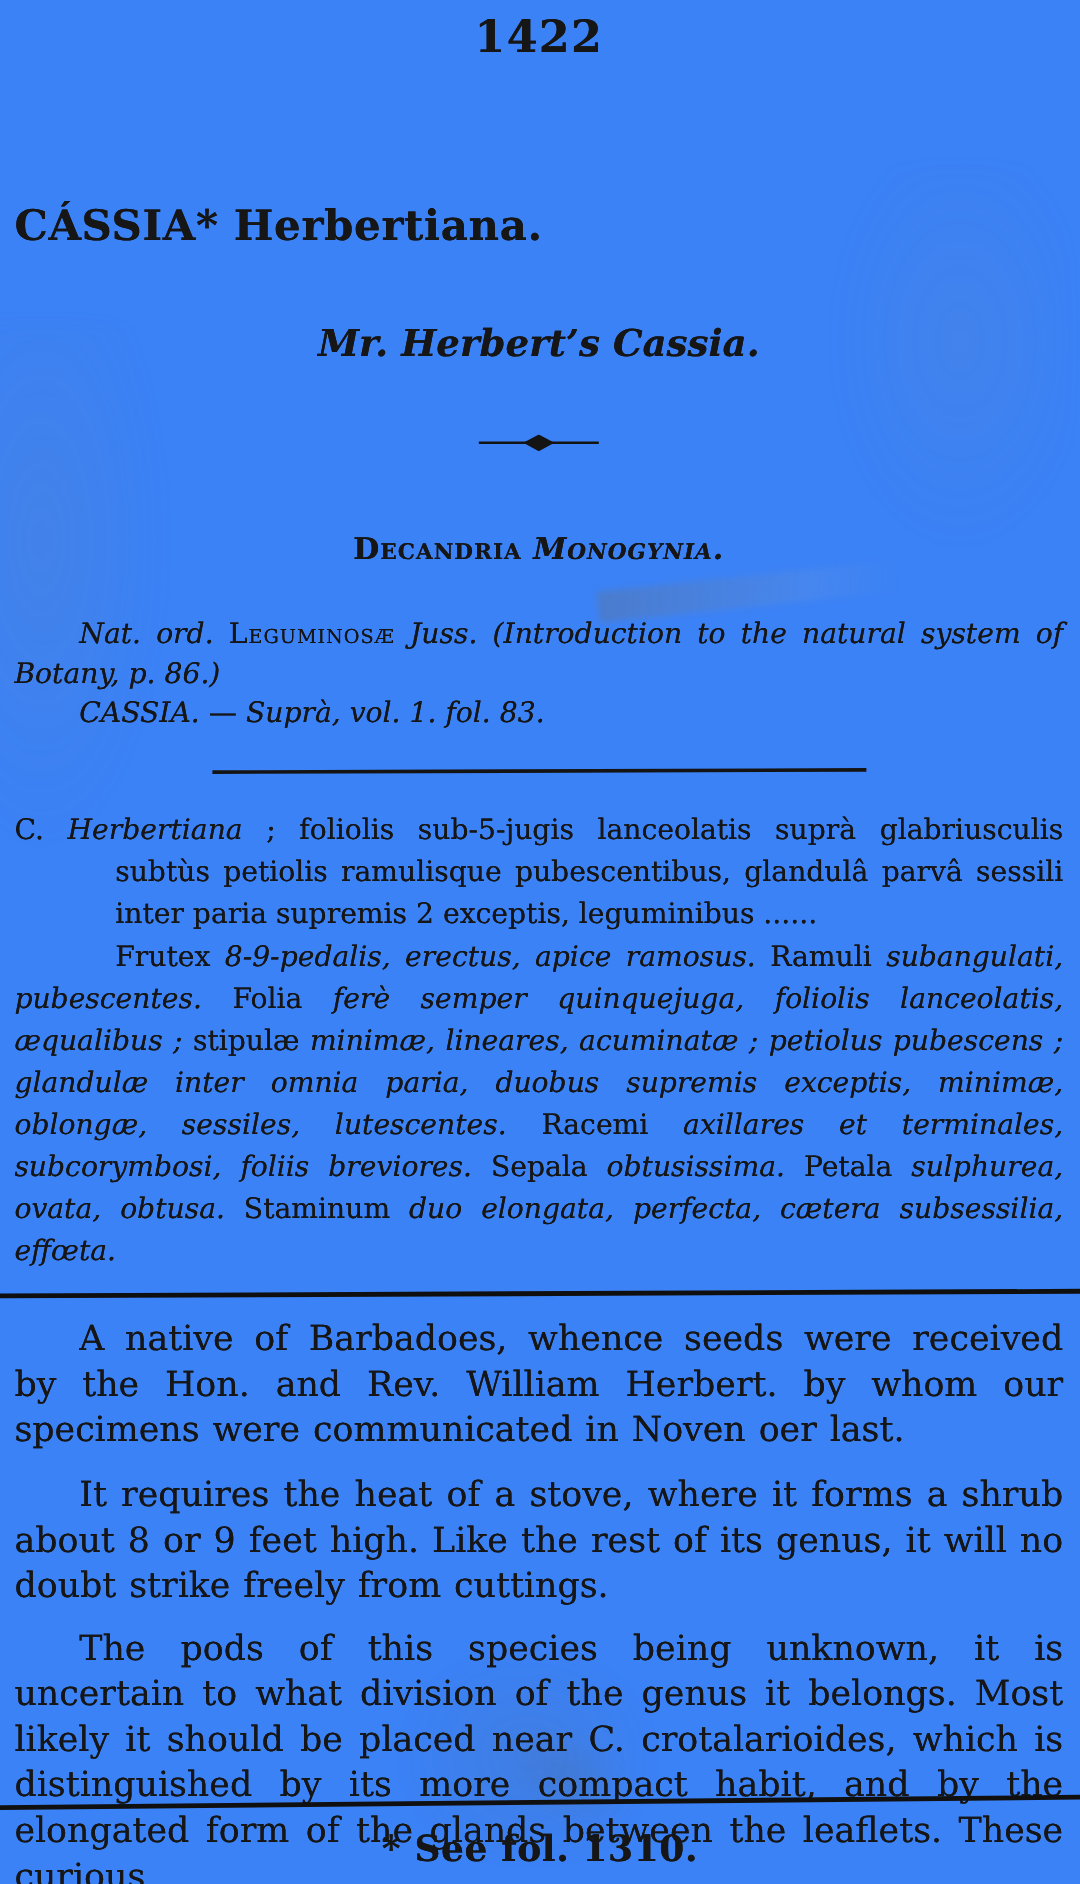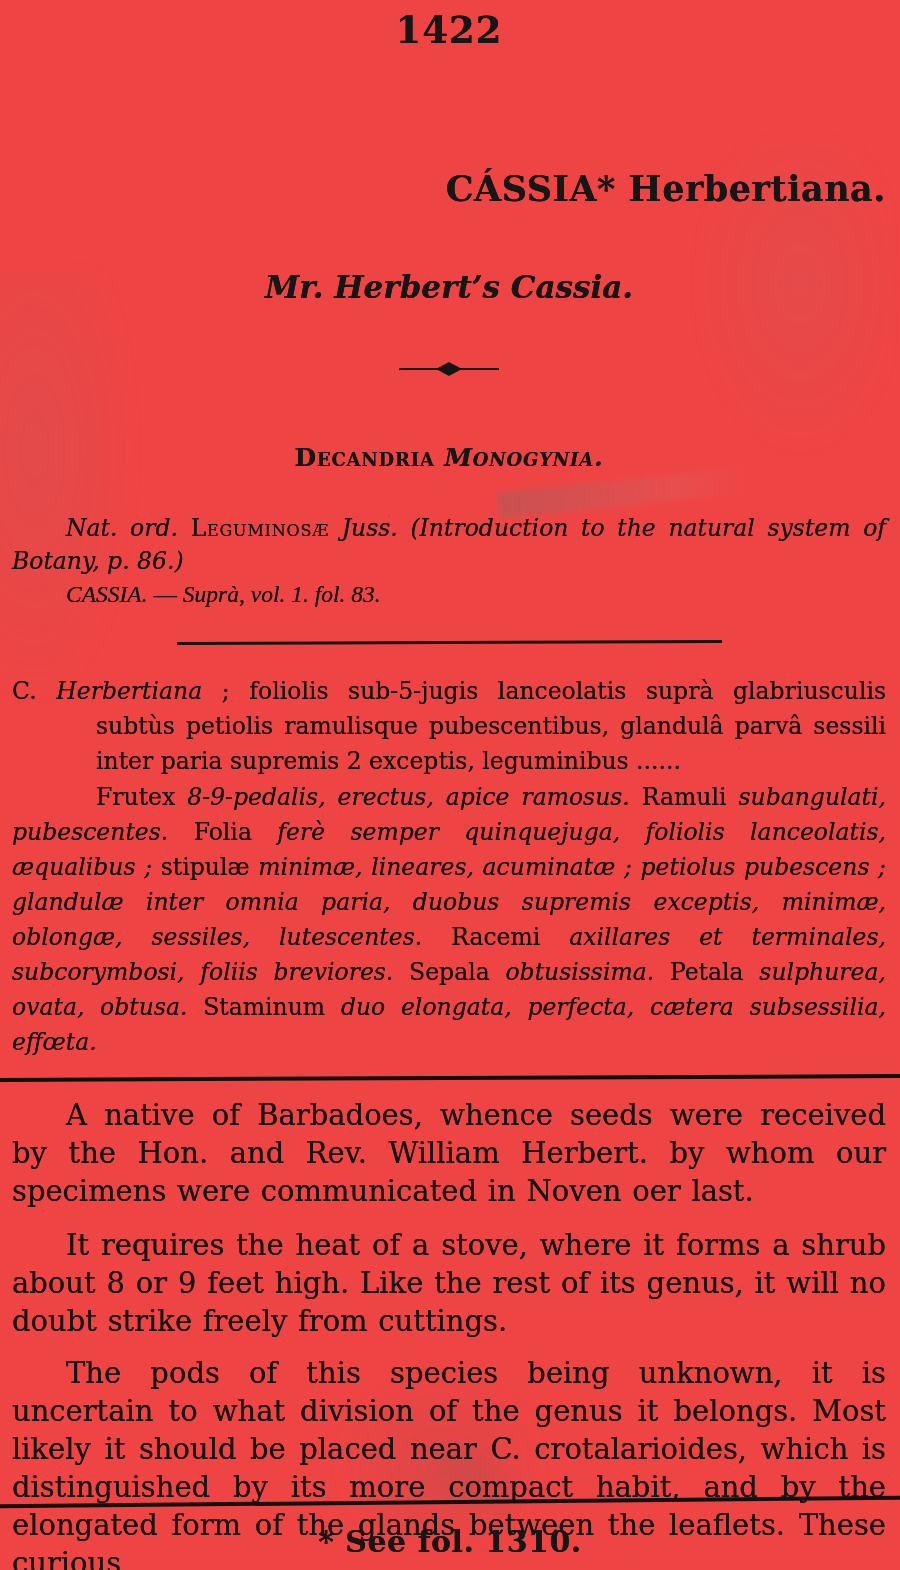--- a/index.html
+++ b/index.html
@@ -1,54 +1,54 @@
 <!DOCTYPE html>
 <html><head>
 <meta charset="utf-8">
 <style>
   * { margin:0; padding:0; box-sizing:border-box; }
   html,body { background:#e8e8e6; }
   .page {
     position:relative;
     width:900px; height:1570px;
     margin:0 auto;
-    background:#ef4444;
+    background:#3b82f6;
     color:#161616;
     font-family:"DejaVu Serif","Liberation Serif",serif;
     overflow:hidden;
     text-shadow:0 0 0.45px currentColor; 
   }
   .content { position:relative; z-index:2; padding:0 14px 0 12px; }
 
   .pagenum {
     padding-top:8px;
     text-align:center;
     font-size:37px; font-weight:bold; letter-spacing:1px;
   }
   .title {
     margin-top:116px;
-    text-align:right;
+    text-align:left;
     font-size:35px; font-weight:bold; letter-spacing:0.5px;
   }
   .subtitle {
     margin-top:60px;
     text-align:center;
     font-size:31px; font-weight:bold; font-style:italic;
   }
   .ornament { margin-top:56px; text-align:center; height:14px; }
 
   .class-line {
     margin-top:68px;
     text-align:center;
     font-size:25px; font-weight:bold; letter-spacing:1px;
   }
 
   .natord-block { margin-top:40px; font-size:23.5px; line-height:33px; text-align:justify; }
   .natord   { text-indent:54px; }
-  .reference{ text-indent:54px;font-family:Liberation Serif, serif; }
+  .reference{ text-indent:54px; }
 
   .rule-thin {
     width:545px; height:3px; margin:30px auto 0 auto;
     background:#141414; transform:rotate(-0.2deg);
   }
 
   .latin { font-size:23.5px; line-height:35px; text-align:justify; }
   .diagnosis   { margin-top:30px; padding-left:84px; text-indent:-84px; }
   .description { margin-top:1px;  text-indent:84px; }
 

